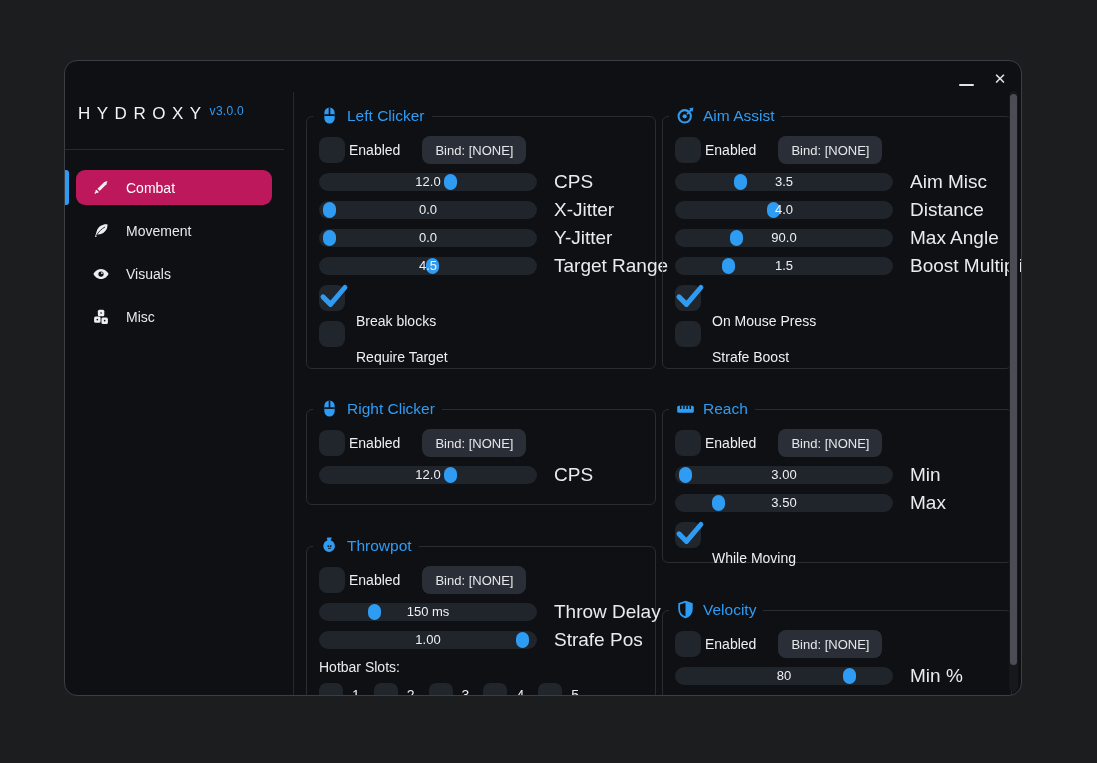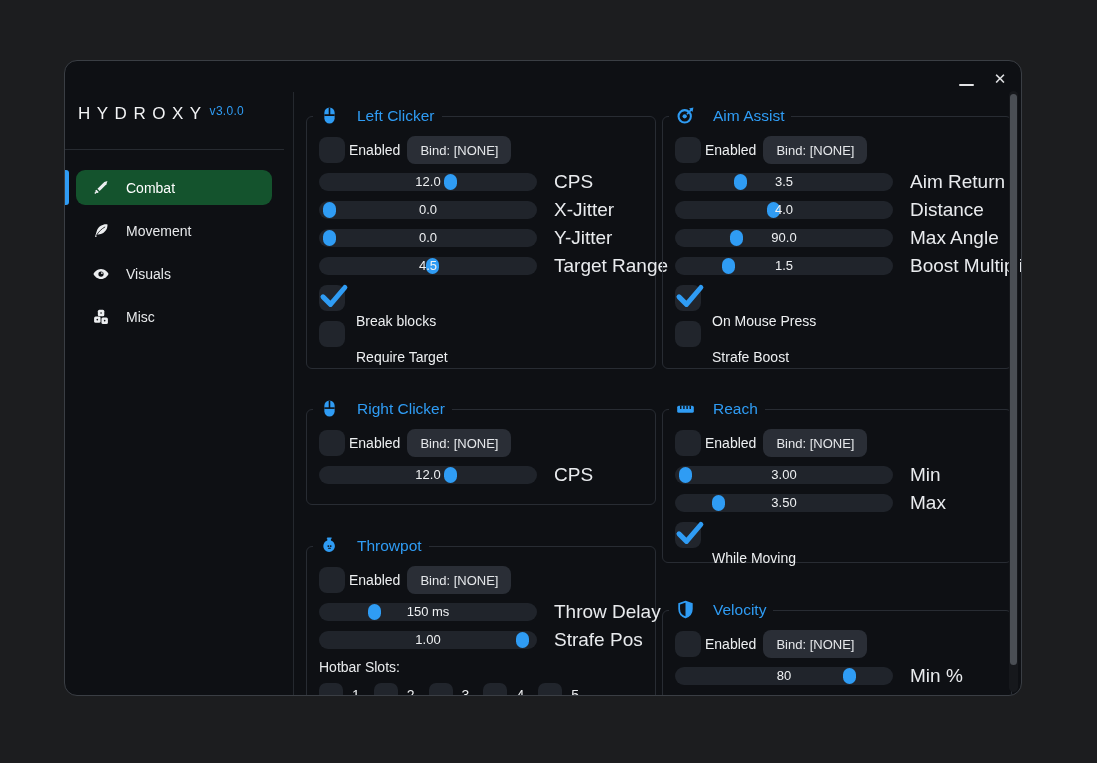--- a/index.html
+++ b/index.html
@@ -25,37 +25,37 @@
   .sidebar { position:absolute; left:0; top:0; width:228px; height:100%; }
   .brand { position:absolute; left:13px; top:43px; color:#f3f4f6; font-size:17px;
            letter-spacing:6.5px; white-space:nowrap; font-weight:500; }
   .brand .ver { font-size:12px; color:var(--accent); letter-spacing:0.3px; margin-left:2px;
                 position:relative; top:-4px; font-weight:400; }
   .sb-divider { position:absolute; left:0; top:88px; width:219px; height:1px; background:#272b31; }
   .v-divider { position:absolute; left:228px; top:31px; bottom:0; width:1px; background:#25292f; }
   .nav { position:absolute; top:109px; left:11px; width:196px; display:flex; flex-direction:column; gap:8px; }
   .nav-item { height:35px; border-radius:9px; display:flex; align-items:center;
               padding-left:16px; gap:16px; color:#e7e9eb; font-size:14px; }
-  .nav-item.on { background:#14532d; color:#ffffff; }
+  .nav-item.on { background:#be185d; color:#ffffff; }
   .nicon { width:18px; height:18px; display:flex; color:#eceef0; flex:none; }
   .nicon svg { width:100%; height:100%; }
   .active-bar { position:absolute; left:0; top:109px; width:4px; height:35px;
                 background:var(--accent); border-radius:0 3px 3px 0; }
   
   .panel { position:absolute; border:1px solid #282c33; border-radius:6px; }
   .legend { position:absolute; top:-11px; left:6px; background:var(--winbg); padding:0 7px;
-            display:flex; align-items:center; gap:18px; color:var(--accent); font-size:15.5px; }
+            display:flex; align-items:center; gap:8px; color:var(--accent); font-size:15.5px; }
   .picon { width:19px; height:19px; display:flex; color:var(--accent); flex:none; }
   .picon svg { width:100%; height:100%; }
   .pbody { padding:20px 12px 0; }
   .row { display:flex; align-items:center; margin-bottom:10px; }
   .erow { height:26px; gap:4px; }
   .elabel { font-size:14px; color:#edeff1; }
   .bind { height:28px; border:none; border-radius:8px; background:#2a2e36; color:#e5e7ea;
-          font-size:13px; padding:0 13px; font-family:inherit; margin-left:3px; }
+          font-size:13px; padding:0 13px; font-family:inherit; margin-left:18px; }
   .srow { height:18px; gap:17px; }
   .track { position:relative; width:218px; height:18px; border-radius:9px; background:#20242b; flex:none; }
   .thumb { position:absolute; top:1px; left:0; width:13px; height:16px; border-radius:7px;
            background:var(--accent); z-index:1; }
   .sval { position:absolute; inset:0; text-align:center; line-height:18px; font-size:13px;
           color:#eef0f2; z-index:2; }
   .slab { font-size:19px; color:#e9ebee; white-space:nowrap; }
   .crow { height:26px; gap:11px; }
   .clabel { font-size:14px; color:#edeff1;margin-top:45px; }
   .cb { position:relative; width:26px; height:26px; border-radius:8px; background:#21252c; flex:none; }
@@ -268,21 +268,21 @@
           
         </span>
         <span class="elabel">Enabled</span>
         <button class="bind">Bind: [NONE]</button>
       </div>
       <div class="row srow">
         <div class="track">
           <span class="thumb" style="left: calc(29% - 3.77px);"></span>
           <span class="sval">3.5</span>
         </div>
-        <span class="slab">Aim Return</span>
+        <span class="slab">Aim Misc</span>
       </div>
       <div class="row srow">
         <div class="track">
           <span class="thumb" style="left: calc(45% - 5.85px);"></span>
           <span class="sval">4.0</span>
         </div>
         <span class="slab">Distance</span>
       </div>
       <div class="row srow">
         <div class="track">

